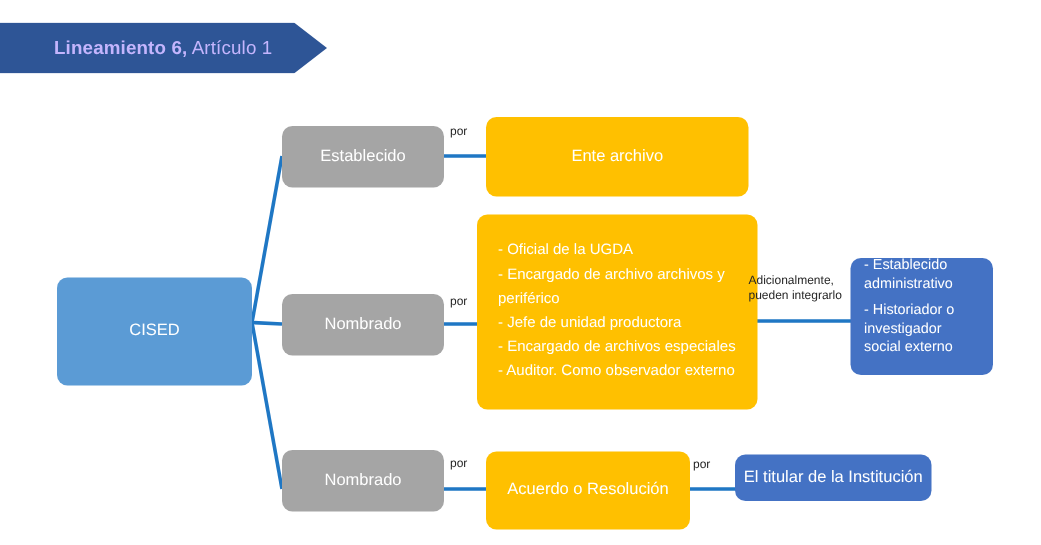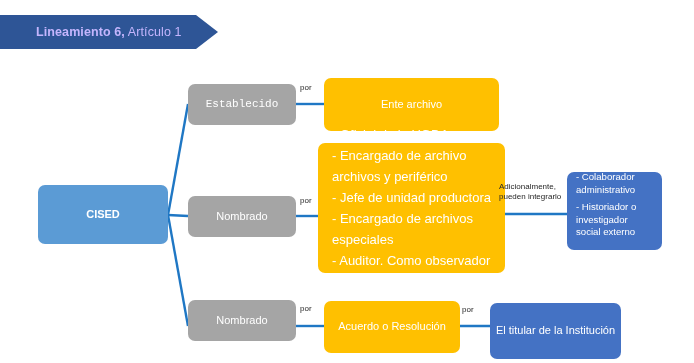--- a/index.html
+++ b/index.html
@@ -69,39 +69,39 @@
   .fill-orange     { background: #FFC000; }
 
   .node-label {
     font-size: 11px;
     line-height: 1.25;
     display: block;
     width: 100%;
   }
 
   
-  #node-cised       { left: 38px;  top: 185px; width: 130px; height: 59px; font-weight: bold; }
-  #node-establecido { left: 188px; top: 84px;  width: 108px; height: 41px; font-family: Liberation Mono, monospace; }
+  #node-cised       { left: 38px;  top: 185px; width: 130px; height: 72px; }
+  #node-establecido { left: 188px; top: 84px;  width: 108px; height: 41px; }
   #node-compuesto   { left: 188px; top: 196px; width: 108px; height: 41px; }
   #node-nombrado    { left: 188px; top: 300px; width: 108px; height: 41px; }
   #node-ente        { left: 324px; top: 78px;  width: 175px; height: 53px; }
   #node-acuerdo     { left: 324px; top: 301px; width: 136px; height: 52px; }
-  #node-titular     { left: 490px; top: 303px; width: 131px; height: 56px; }
+  #node-titular     { left: 490px; top: 303px; width: 131px; height: 31px; }
   #node-integrantes {
     left: 318px; top: 143px; width: 187px; height: 130px;
     padding: 10px 12px 10px 14px;
     align-items: center;
   }
   #node-adicionales {
     left: 567px; top: 172px; width: 95px; height: 78px;
     padding: 7px 8px 7px 9px;
     align-items: center;
   }
 
-  .list-lines { font-size: 13px; line-height: 1.62; width: 100%; }
+  .list-lines { font-size: 10px; line-height: 1.62; width: 100%; }
   .list-lines .li { display: block; white-space: normal; }
 
   .stack-lines { font-size: 9.6px; line-height: 1.32; width: 100%; }
   .stack-lines .li { display: block; margin-bottom: 5px; }
   .stack-lines .li:last-child { margin-bottom: 12px; }
 
   
   .edge-label {
     position: absolute;
     color: #262626;
@@ -180,21 +180,21 @@
         <span class="li">- Oficial de la UGDA</span>
         <span class="li">- Encargado de archivo archivos y periférico</span>
         <span class="li">- Jefe de unidad productora</span>
         <span class="li">- Encargado de archivos especiales</span>
         <span class="li">- Auditor. Como observador externo</span>
       </div>
   </div>
 
   <div class="node left fill-blue-dark" id="node-adicionales" style="background: rgb(68, 114, 196);">
     <div class="stack-lines" id="adicionales-lines">
-        <span class="li">- Colaborador administrativo</span>
+        <span class="li">- Establecido administrativo</span>
         <span class="li">- Historiador o investigador social externo</span>
       </div>
   </div>
 
   <div class="edge-label" id="lbl-por-1">por</div>
   <div class="edge-label" id="lbl-por-2">por</div>
   <div class="edge-label" id="lbl-por-3">por</div>
   <div class="edge-label" id="lbl-por-4">por</div>
   <div class="edge-label" id="lbl-adicional">Adicionalmente, pueden integrarlo</div>
 

